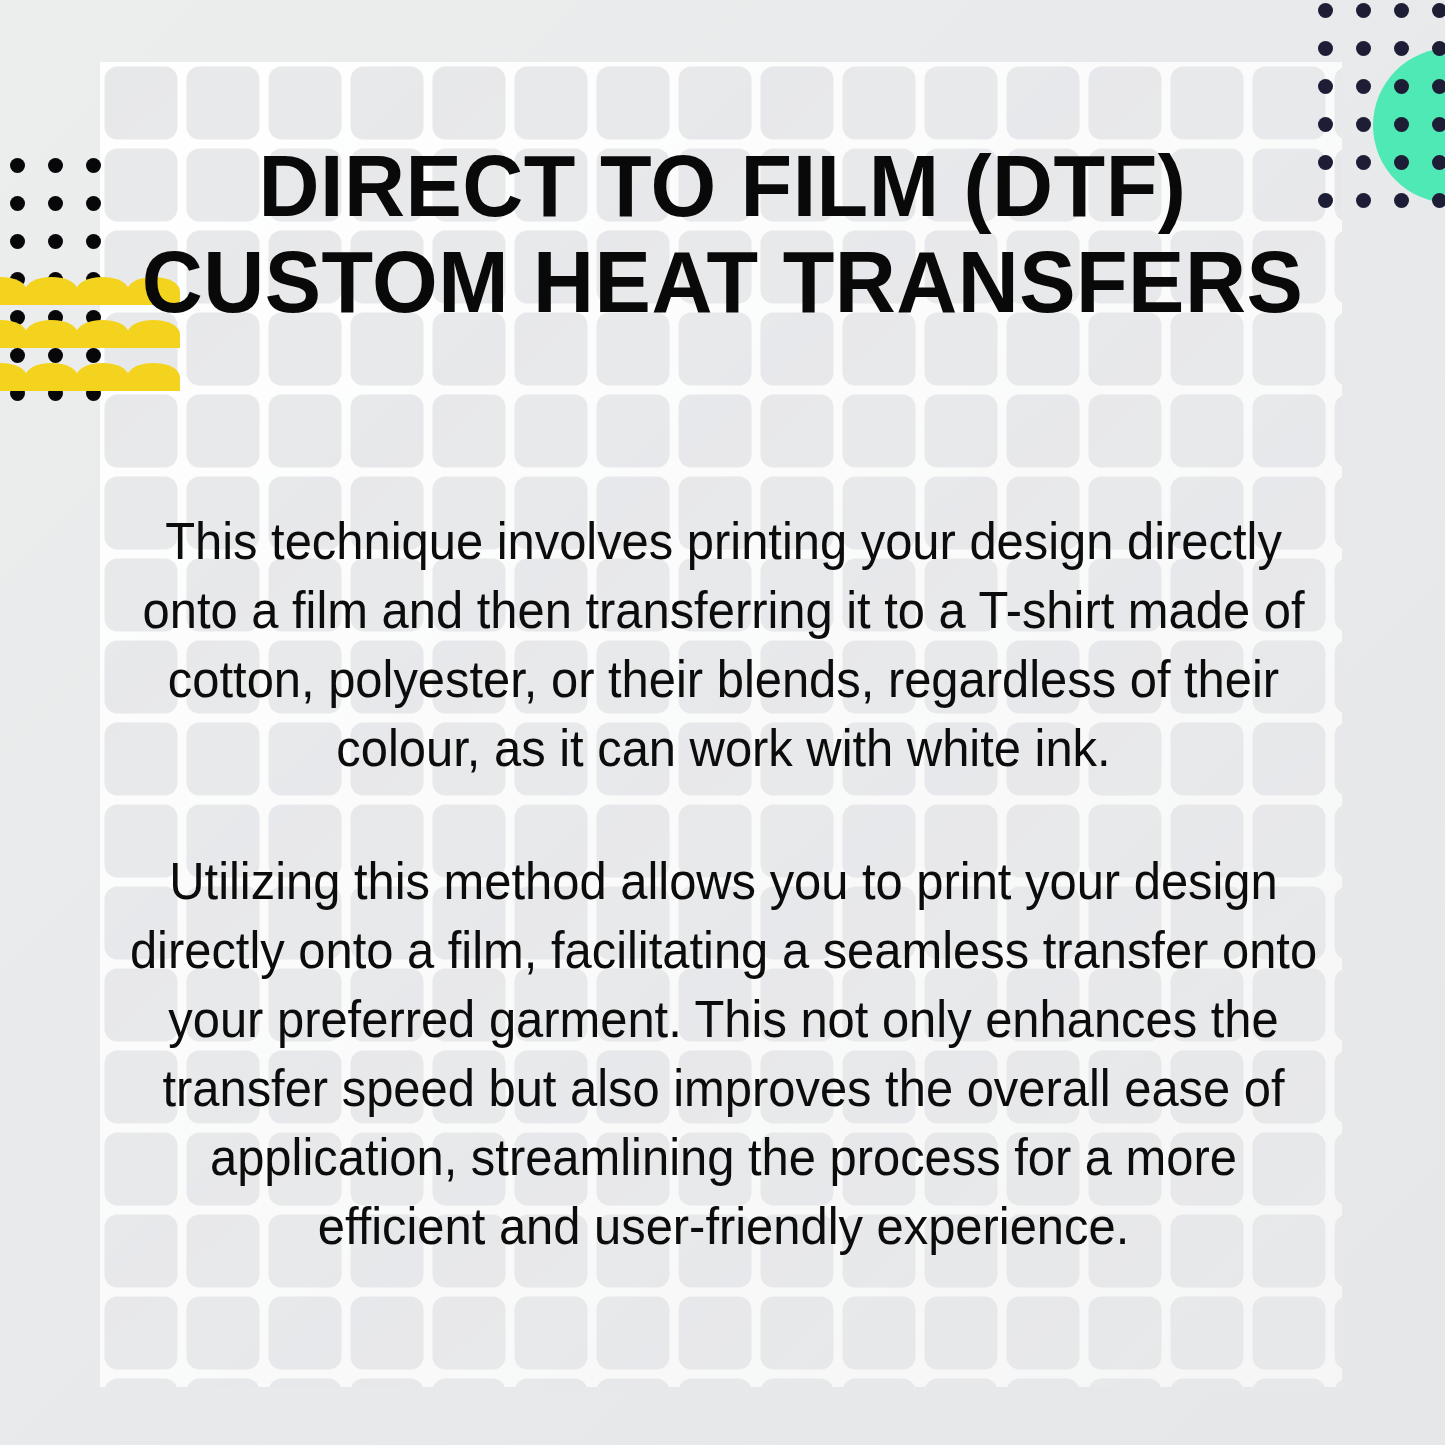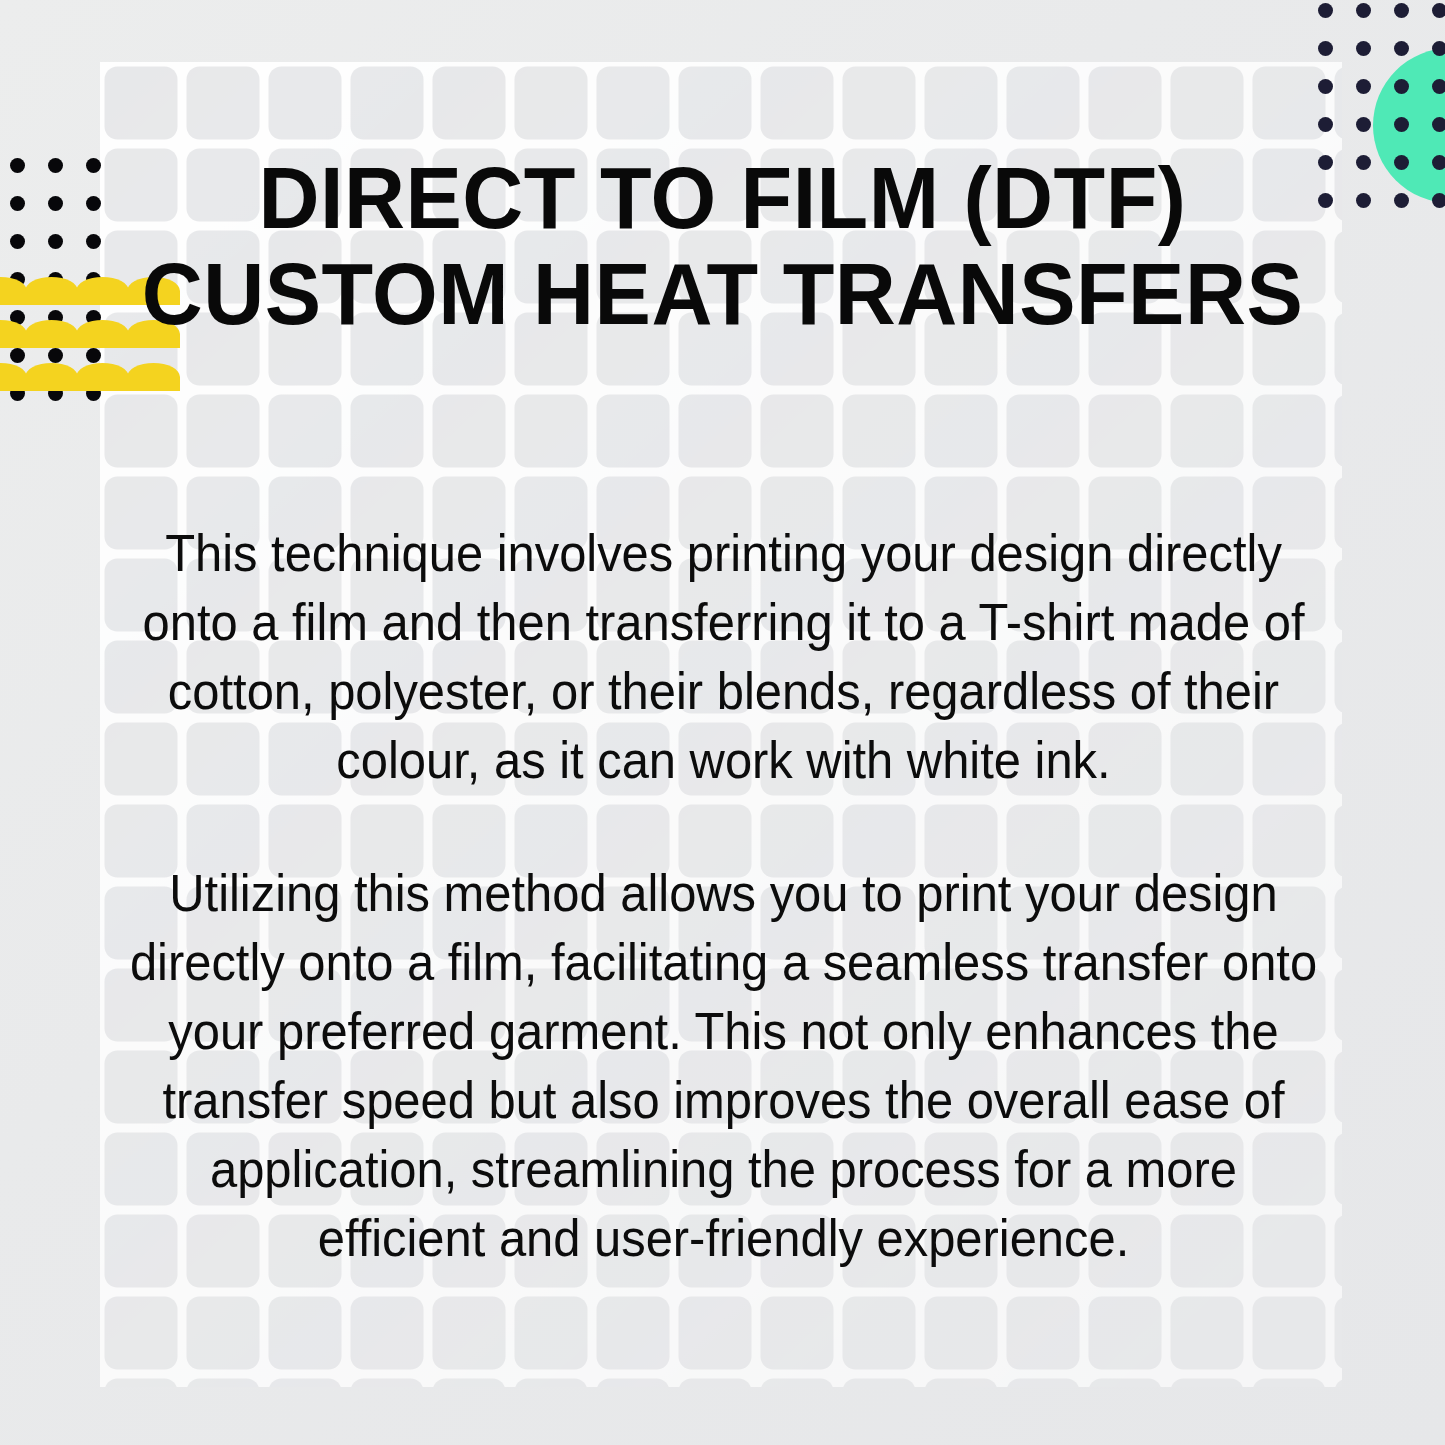--- a/index.html
+++ b/index.html
@@ -99,21 +99,21 @@
     height: 28px;
     border-top-left-radius: 53px 28px;
     border-top-right-radius: 53px 28px;
     background: #f4d31f;
   }
 
   
   .content {
     position: absolute;
     left: 0;
-    top: 12px;
+    top: 0;
     width: 1445px;
     height: 1176px;
   }
 
   .title {
     position: absolute;
     left: 110px;
     top: 138px;
     width: 1225px;
     text-align: center;

